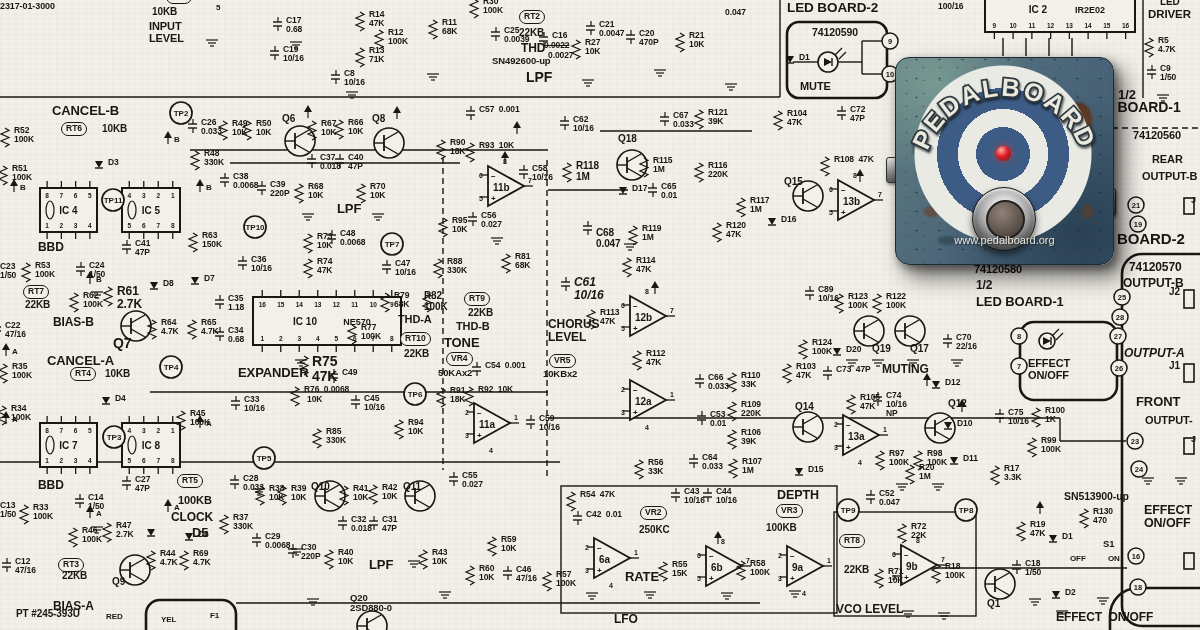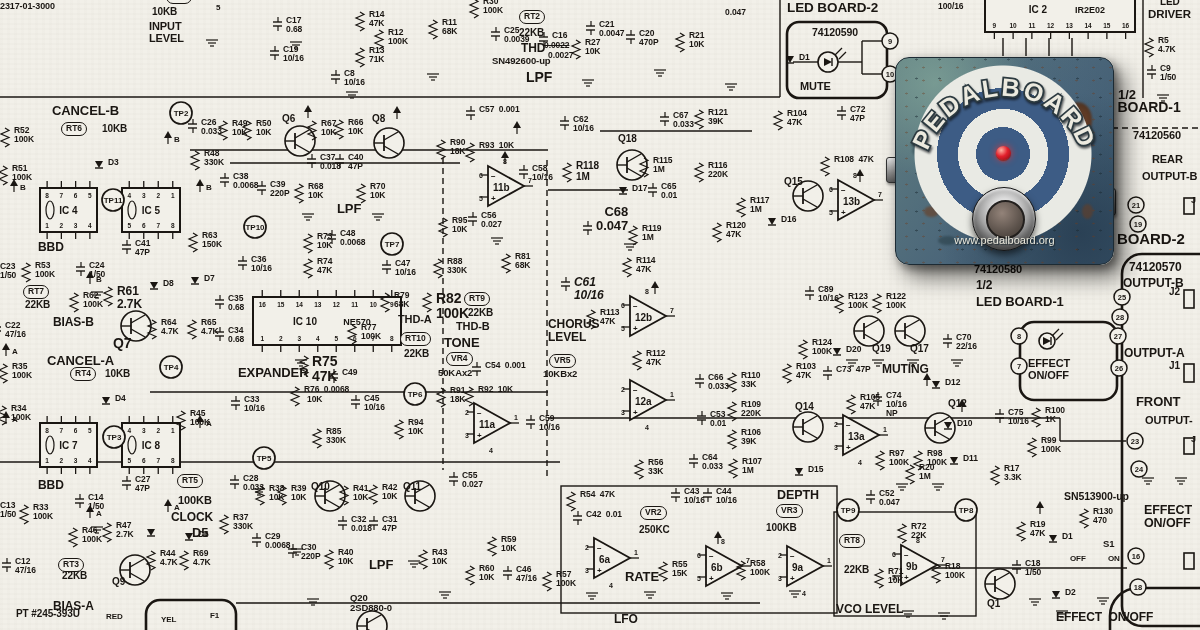--- a/index.html
+++ b/index.html
@@ -1068,21 +1068,21 @@
     <div class="lbl" style="left: 1118px; top: 88px; font-size: 13px;">1/2</div>
     <div class="lbl" style="left: 1096px; top: 100px; font-size: 14px;">JK BOARD-1</div>
     <div class="lbl" style="left: 1133px; top: 130px; font-size: 11px;">74120560</div>
     <div class="lbl" style="left: 1152px; top: 154px; font-size: 11px;">REAR</div>
     <div class="lbl" style="left: 1142px; top: 171px; font-size: 11px;">OUTPUT-B</div>
     <div class="lbl" style="left: 1191px; top: 196px; font-size: 9px;">J</div>
     <div class="lbl" style="left: 1094px; top: 231px; font-size: 15px;">JK BOARD-2</div>
     <div class="lbl" style="left: 1129px; top: 261px; font-size: 12px;">74120570</div>
     <div class="lbl" style="left: 1123px; top: 277px; font-size: 12px;">OUTPUT-B</div>
     <div class="lbl" style="left: 1169px; top: 287px; font-size: 10px;">J2</div>
-    <div class="lbl" style="left: 1124px; top: 347px; font-size: 12px;">OUTPUT-A</div>
+    <div class="lbl" style="left: 1124px; top: 347px; font-size: 12px; font-style: italic;">OUTPUT-A</div>
     <div class="lbl" style="left: 1169px; top: 361px; font-size: 10px;">J1</div>
     <div class="lbl" style="left: 1136px; top: 395px; font-size: 13px;">FRONT</div>
     <div class="lbl" style="left: 1145px; top: 415px; font-size: 11px;">OUTPUT-</div>
     <div class="lbl" style="left: 1191px; top: 435px; font-size: 9px;">J</div>
     <div class="lbl" style="left: 1064px; top: 491px; font-size: 10.5px;">SN513900-up</div>
     <div class="lbl" style="left: 1144px; top: 504px; font-size: 12.5px;">EFFECT
 ON/OFF</div>
     <div class="lbl" style="left: 1093px; top: 507px; font-size: 8.5px;">R130
 470</div>
     <div class="lbl" style="left: 1103px; top: 539px; font-size: 9.5px;">S1</div>
@@ -1223,45 +1223,45 @@
 1M</div>
     <div class="lbl" style="left: 653px; top: 156px; font-size: 8.5px;">R115
 1M</div>
     <div class="lbl" style="left: 708px; top: 161px; font-size: 8.5px;">R116
 220K</div>
     <div class="lbl" style="left: 632px; top: 184px; font-size: 8.5px;">D17</div>
     <div class="lbl" style="left: 661px; top: 182px; font-size: 8.5px;">C65
 0.01</div>
     <div class="lbl" style="left: 750px; top: 196px; font-size: 8.5px;">R117
 1M</div>
-    <div class="lbl" style="left: 596px; top: 205px; font-size: 13px; text-align: right;">C68
+    <div class="lbl" style="left: 596px; top: 228px; font-size: 10px;">C68
 0.047</div>
     <div class="lbl" style="left: 642px; top: 224px; font-size: 8.5px;">R119
 1M</div>
     <div class="lbl" style="left: 726px; top: 221px; font-size: 8.5px;">R120
 47K</div>
     <div class="lbl" style="left: 444px; top: 336px; font-size: 13px;">TONE</div>
     <div class="lbl" style="left: 438px; top: 368px; font-size: 9.5px;">50KAx2</div>
     <div class="lbl" style="left: 485px; top: 361px; font-size: 8.5px;">C54  0.001</div>
     <div class="lbl" style="left: 478px; top: 385px; font-size: 8.5px;">R92  10K</div>
     <div class="lbl" style="left: 450px; top: 386px; font-size: 8.5px;">R91
 18K</div>
     <div class="lbl" style="left: 398px; top: 314px; font-size: 11px;">THD-A</div>
     <div class="lbl" style="left: 404px; top: 349px; font-size: 10px;">22KB</div>
     <div class="lbl" style="left: 394px; top: 291px; font-size: 8.5px;">R79
 68K</div>
     <div class="lbl" style="left: 361px; top: 323px; font-size: 8.5px;">R77
 100K</div>
     <div class="lbl" style="left: 456px; top: 321px; font-size: 11px;">THD-B</div>
     <div class="lbl" style="left: 468px; top: 308px; font-size: 10px;">22KB</div>
-    <div class="lbl" style="left: 436px; top: 291px; font-size: 14px;">R82
+    <div class="lbl" style="left: 424px; top: 291px; font-size: 10px;">R82
 100K</div>
     <div class="lbl" style="left: 238px; top: 366px; font-size: 13px;">EXPANDER</div>
     <div class="lbl" style="left: 228px; top: 294px; font-size: 8.5px;">C35
-0.68</div>
+1.18</div>
     <div class="lbl" style="left: 228px; top: 326px; font-size: 8.5px;">C34
 0.68</div>
     <div class="lbl" style="left: 312px; top: 354px; font-size: 14px;">R75
 47K</div>
     <div class="lbl" style="left: 342px; top: 368px; font-size: 8.5px;">C49</div>
     <div class="lbl" style="left: 304px; top: 385px; font-size: 8.5px;">R76  0.0068</div>
     <div class="lbl" style="left: 307px; top: 395px; font-size: 8.5px;">10K</div>
     <div class="lbl" style="left: 364px; top: 394px; font-size: 8.5px;">C45
 10/16</div>
     <div class="lbl" style="left: 244px; top: 395px; font-size: 8.5px;">C33

